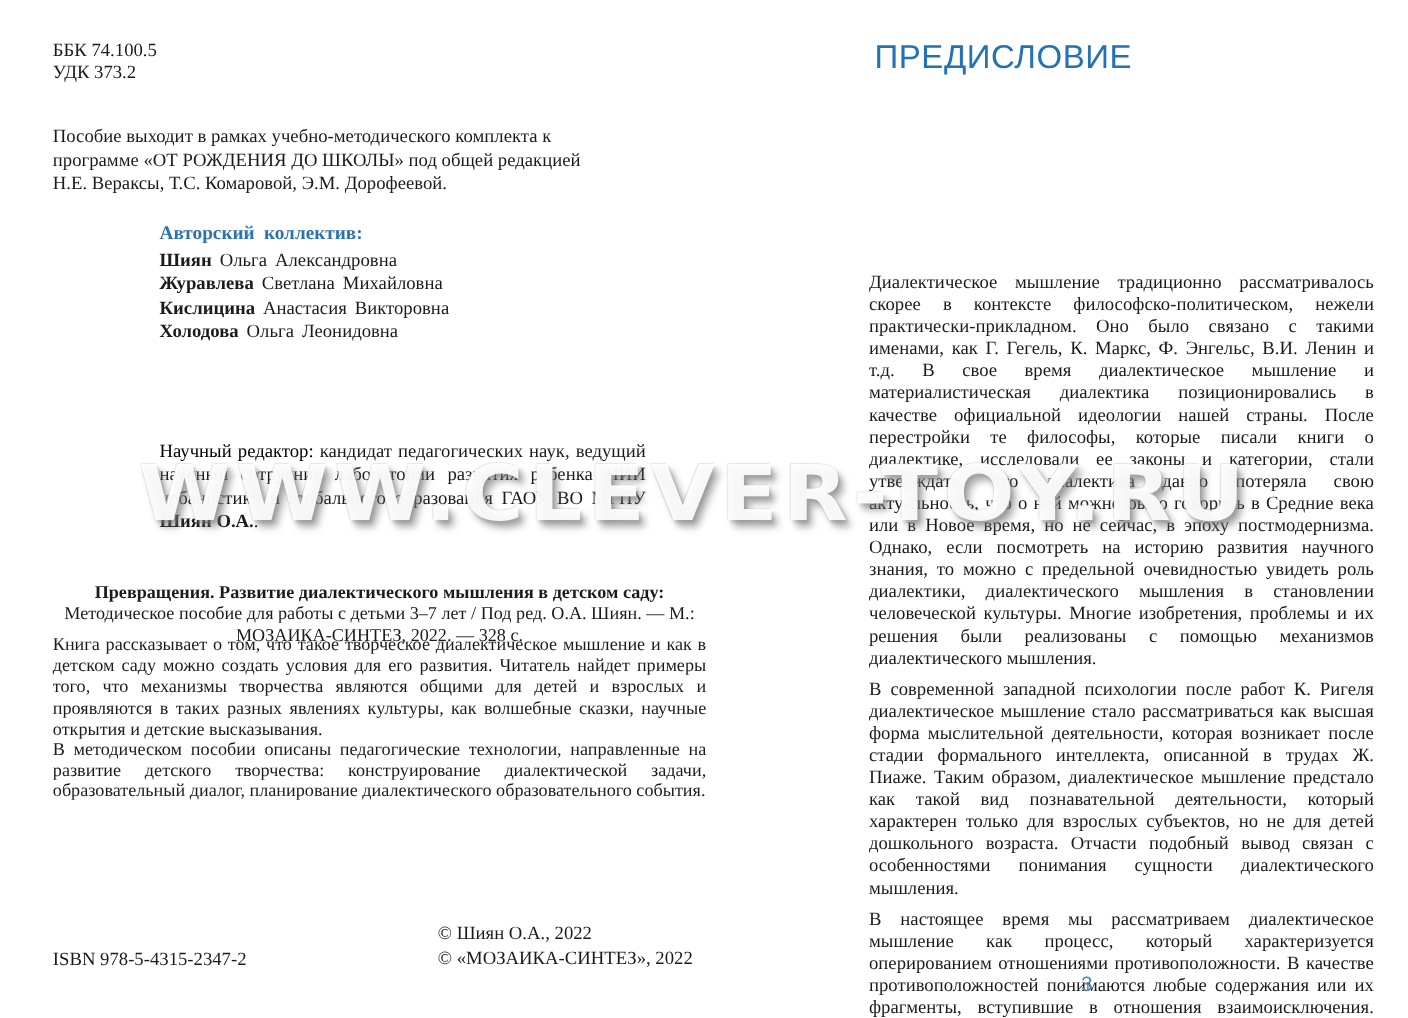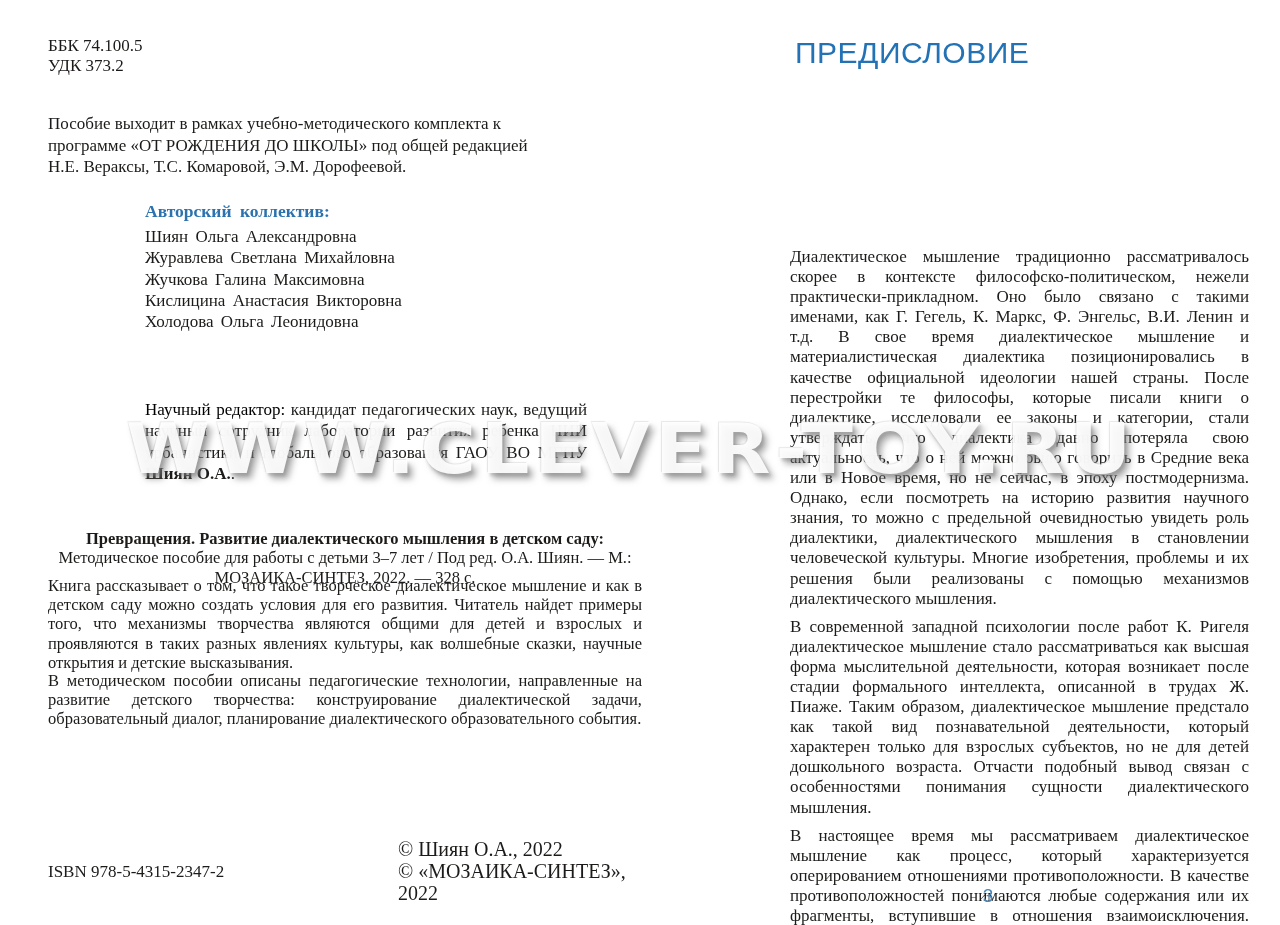--- a/index.html
+++ b/index.html
@@ -13,33 +13,33 @@
   }
   
   .left-col{position:absolute;left:48px;top:0;width:594px;}
   .codes{position:absolute;left:0;top:36px;font-size:17px;line-height:20px;}
   .series-note{position:absolute;left:0;top:113px;width:482px;font-size:17px;line-height:21.5px;}
   .authors-heading{
     position:absolute;left:97px;top:201px;
     font-size:17.5px;font-weight:bold;color:#2b72ae;word-spacing:4px;
   }
   .authors-list{position:absolute;left:97px;top:226px;font-size:17px;line-height:21.3px;word-spacing:3px;}
-  .author-surname{font-weight:normal;margin-top:12px;}
+  .author-surname{font-weight:bold;margin-top:12px;}
   .editor-block{
     position:absolute;left:97px;top:399px;width:442px;
     font-size:17px;line-height:21.3px;text-align:justify;
   }
   .editor-label{color:#000000;font-weight:normal;}
   .editor-name{font-weight:bold;}
   .biblio{position:absolute;left:0;top:529px;width:594px;font-size:16.5px;line-height:19.3px;text-align:center;}
   .biblio-title{font-weight:bold;}
   .annotation-1{position:absolute;left:0;top:576px;width:594px;font-size:16.5px;line-height:19.2px;text-align:justify;}
   .annotation-2{position:absolute;left:0;top:671px;width:594px;font-size:16.5px;line-height:19.2px;text-align:justify;}
   .isbn{position:absolute;left:0;top:862px;font-size:17px;}
-  .copyrights{position:absolute;left:350px;top:838px;font-size:20px;line-height:22px;}
+  .copyrights{position:absolute;left:350px;top:838px;font-size:17px;line-height:22px;}
   
   .right-col{position:absolute;left:790px;top:0;width:459px;}
   .preface-title{
     position:absolute;left:5px;top:36px;
     font-family:"Liberation Sans","DejaVu Sans",sans-serif;
     font-size:30px;font-weight:400;letter-spacing:0.5px;
     color:#2272b5;
   }
   .preface-body{position:absolute;left:0;top:247px;width:459px;}
   .preface-body p{
@@ -81,21 +81,20 @@
       <div>УДК 373.2</div>
     </div>
 
     <div class="series-note">Пособие выходит в рамках учебно-методического комплекта к программе «ОТ РОЖДЕНИЯ ДО ШКОЛЫ» под общей редакцией Н.Е. Вераксы, Т.С. Комаровой, Э.М. Дорофеевой.</div>
 
     <div class="authors-heading">Авторский коллектив:</div>
 
     <div class="authors-list">
       <div><span class="author-surname">Шиян</span> <span>Ольга Александровна</span></div>
       <div><span class="author-surname">Журавлева</span> <span>Светлана Михайловна</span></div>
-      <div><span class="author-surname">Жучкова</span> <span>Галина Максимовна</span></div>
       <div><span class="author-surname">Кислицина</span> <span>Анастасия Викторовна</span></div>
       <div><span class="author-surname">Холодова</span> <span>Ольга Леонидовна</span></div>
     </div>
 
     <div class="editor-block"><span class="editor-label">Научный редактор:</span><span> кандидат педагогических наук, ведущий научный сотрудник лаборатории развития ребенка НИИ урбанистики и глобального образования ГАОУ ВО МГПУ </span><span class="editor-name">Шиян О.А.</span>.</div>
 
     <div class="biblio"><span class="biblio-title">Превращения. Развитие диалектического мышления в детском саду:</span><span> Методическое пособие для работы с детьми 3–7 лет / Под ред. О.А. Шиян.  — М.: МОЗАИКА-СИНТЕЗ, 2022. — 328 с.</span></div>
 
     <div class="annotation-1">Книга рассказывает о том, что такое творческое диалектическое мышление и как в детском саду можно создать условия для его развития. Читатель найдет примеры того, что механизмы творчества являются общими для детей и взрослых и проявляются в таких разных явлениях культуры, как волшебные сказки, научные открытия и детские высказывания.</div>
     <div class="annotation-2">В методическом пособии описаны педагогические технологии, направленные на развитие детского творчества: конструирование диалектической задачи, образовательный диалог, планирование диалектического образовательного события.</div>

